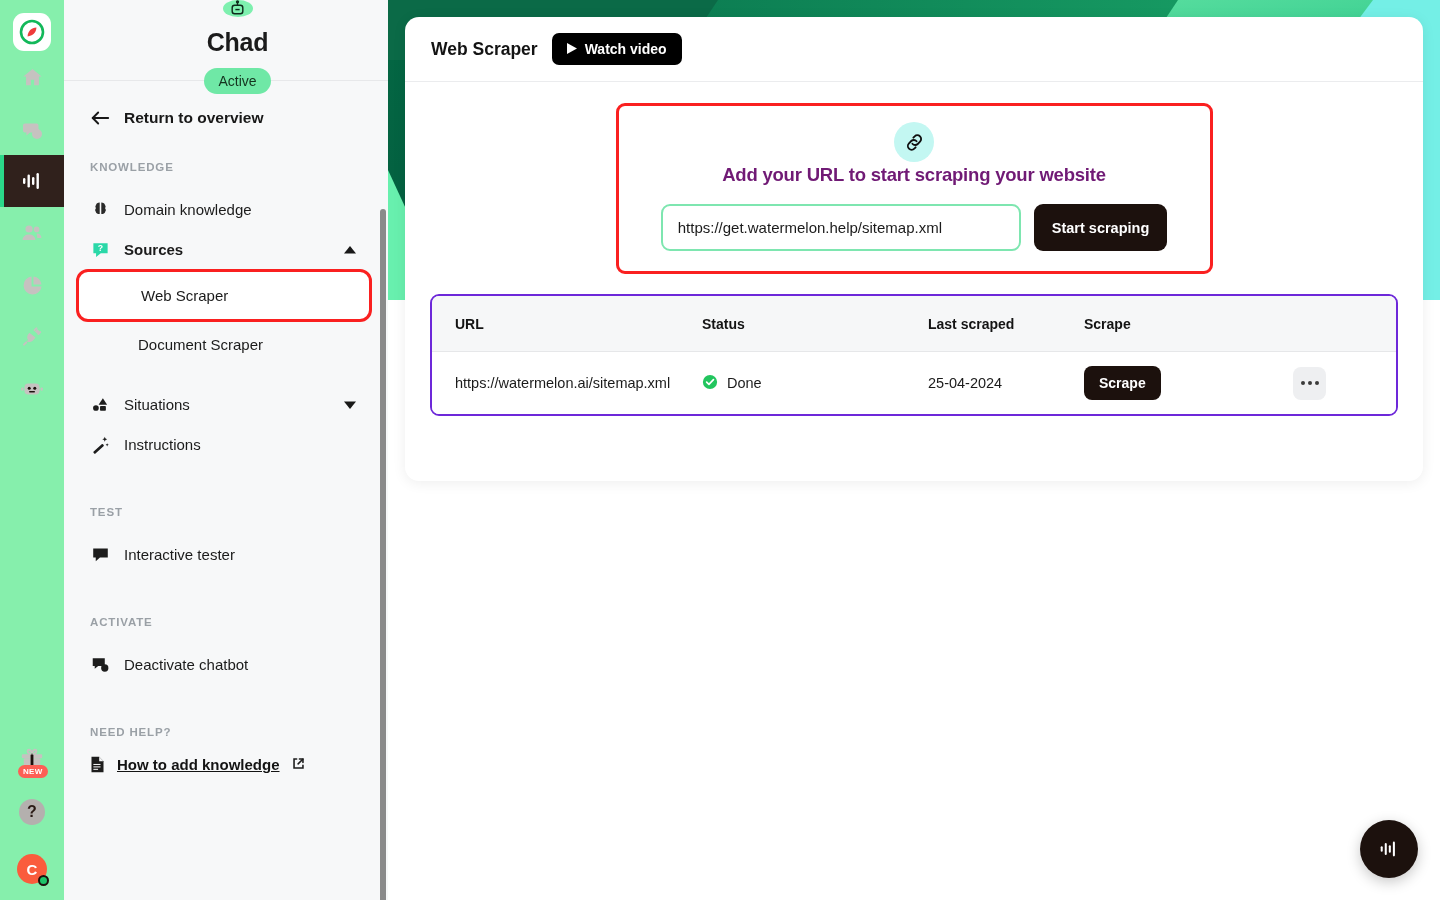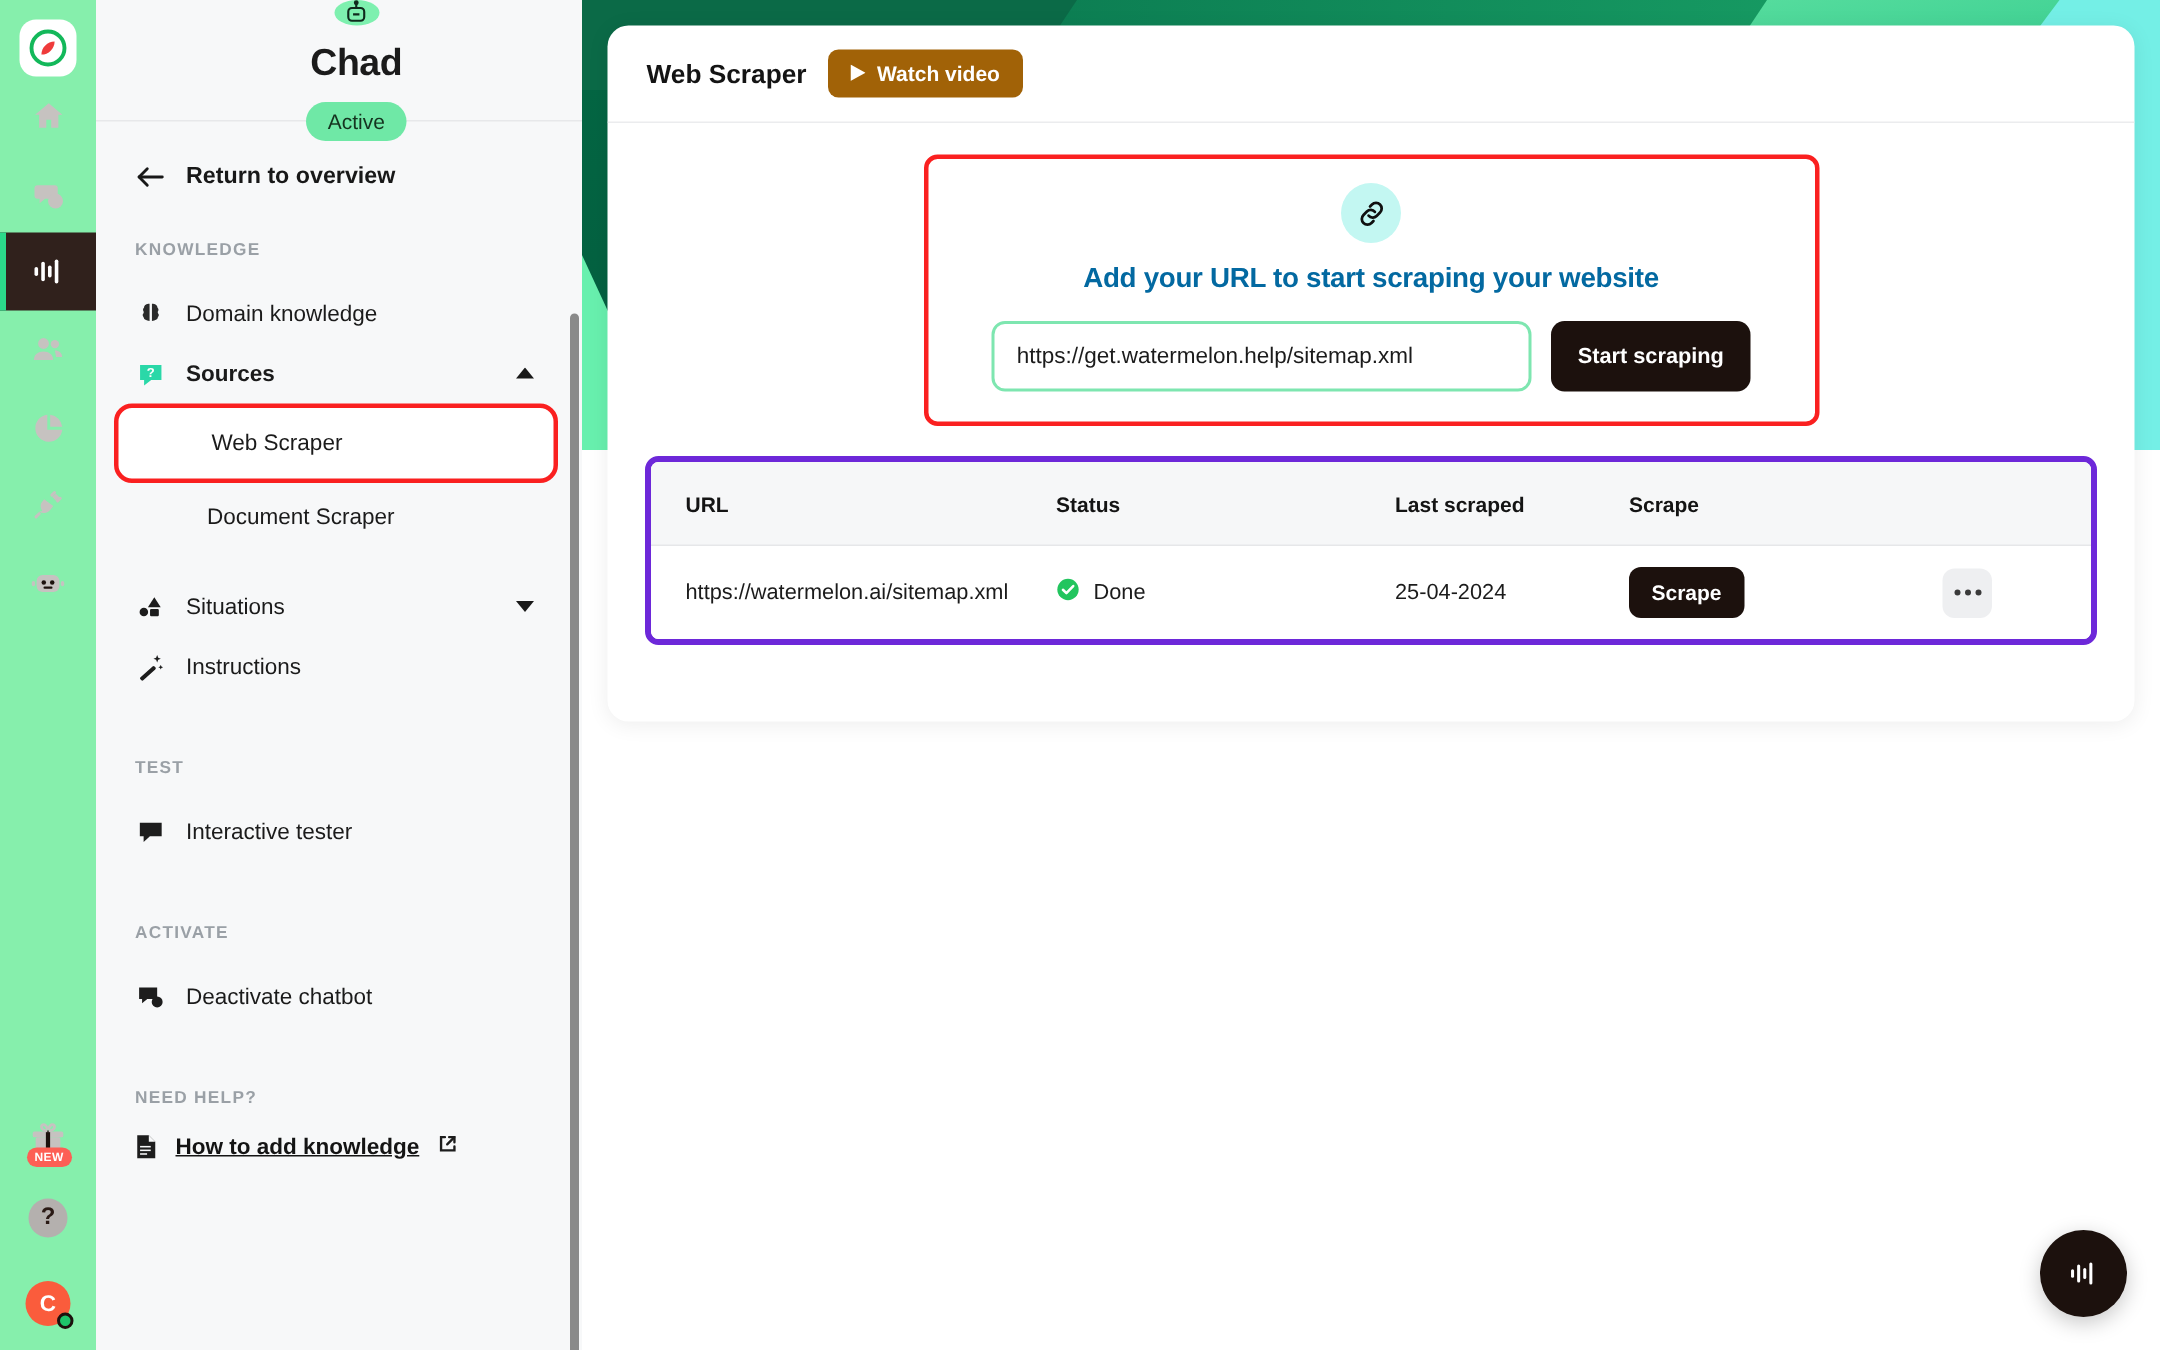--- a/index.html
+++ b/index.html
@@ -149,56 +149,56 @@
     box-shadow: 0 2px 14px rgba(20,20,20,.07);
     z-index: 10; overflow: hidden;
   }
   #main-head {
     height: 65px; display: flex; align-items: center; gap: 14px;
     padding-left: 26px; border-bottom: 1px solid #ebecee;
   }
   #main-title { font-size: 17.5px; font-weight: 800; color: #141414; }
   #watch-btn {
     display: inline-flex; align-items: center; gap: 8px;
-    background: #a16207; color: #ffffff; border: none; cursor: pointer;
+    background: #000000; color: #ffffff; border: none; cursor: pointer;
     font-size: 14px; font-weight: 700; padding: 8px 15px; border-radius: 7px;
     font-family: inherit;
   }
 
   #main-body { padding: 21px 25px 0 25px; }
 
   
   #url-card {
     width: 597px; margin: 0 auto; border: 3px solid #fa2020; border-radius: 9px;
     background: #ffffff; padding: 16px 0 20px 0;
     display: flex; flex-direction: column; align-items: center;
   }
   #link-badge {
     width: 40px; height: 40px; border-radius: 50%; background: #c3f7f2;
     display: flex; align-items: center; justify-content: center;
   }
   #url-title {
-    margin-top: 12px; font-size: 18.5px; font-weight: 800; color: #0369a1;
+    margin-top: 2px; font-size: 18.5px; font-weight: 800; color: #701a75;
     letter-spacing: -.2px;
   }
   #url-row { margin-top: 18px; display: flex; align-items: center; gap: 13px; }
   #url-input {
     width: 360px; height: 47px; border: 2px solid #7ee6b0; border-radius: 9px;
     padding: 0 15px; font-size: 15px; color: #1b1b1b; background: #fff;
     font-family: inherit; outline: none;
   }
   #start-btn {
     height: 47px; background: #1c110d; color: #fff; border: none; cursor: pointer;
     font-size: 14.5px; font-weight: 700; padding: 0 18px; border-radius: 9px;
     font-family: inherit;
   }
 
   
   #table-card {
-    margin-top: 20px; border: 4px solid #6d28d9; border-radius: 9px; overflow: hidden;
+    margin-top: 20px; border: 2px solid #6d28d9; border-radius: 9px; overflow: hidden;
   }
   #thead {
     height: 56px; background: #f6f7f8; border-bottom: 1px solid #e6e7e9;
     display: flex; align-items: center;
   }
   #thead .th { font-size: 14px; font-weight: 700; color: #141414; }
   .trow { height: 62px; display: flex; align-items: center; background: #fff; }
   .trow .td { font-size: 14.5px; color: #1b1b1b; }
   .c-url    { width: 270px; padding-left: 23px; }
   .c-status { width: 226px; }

